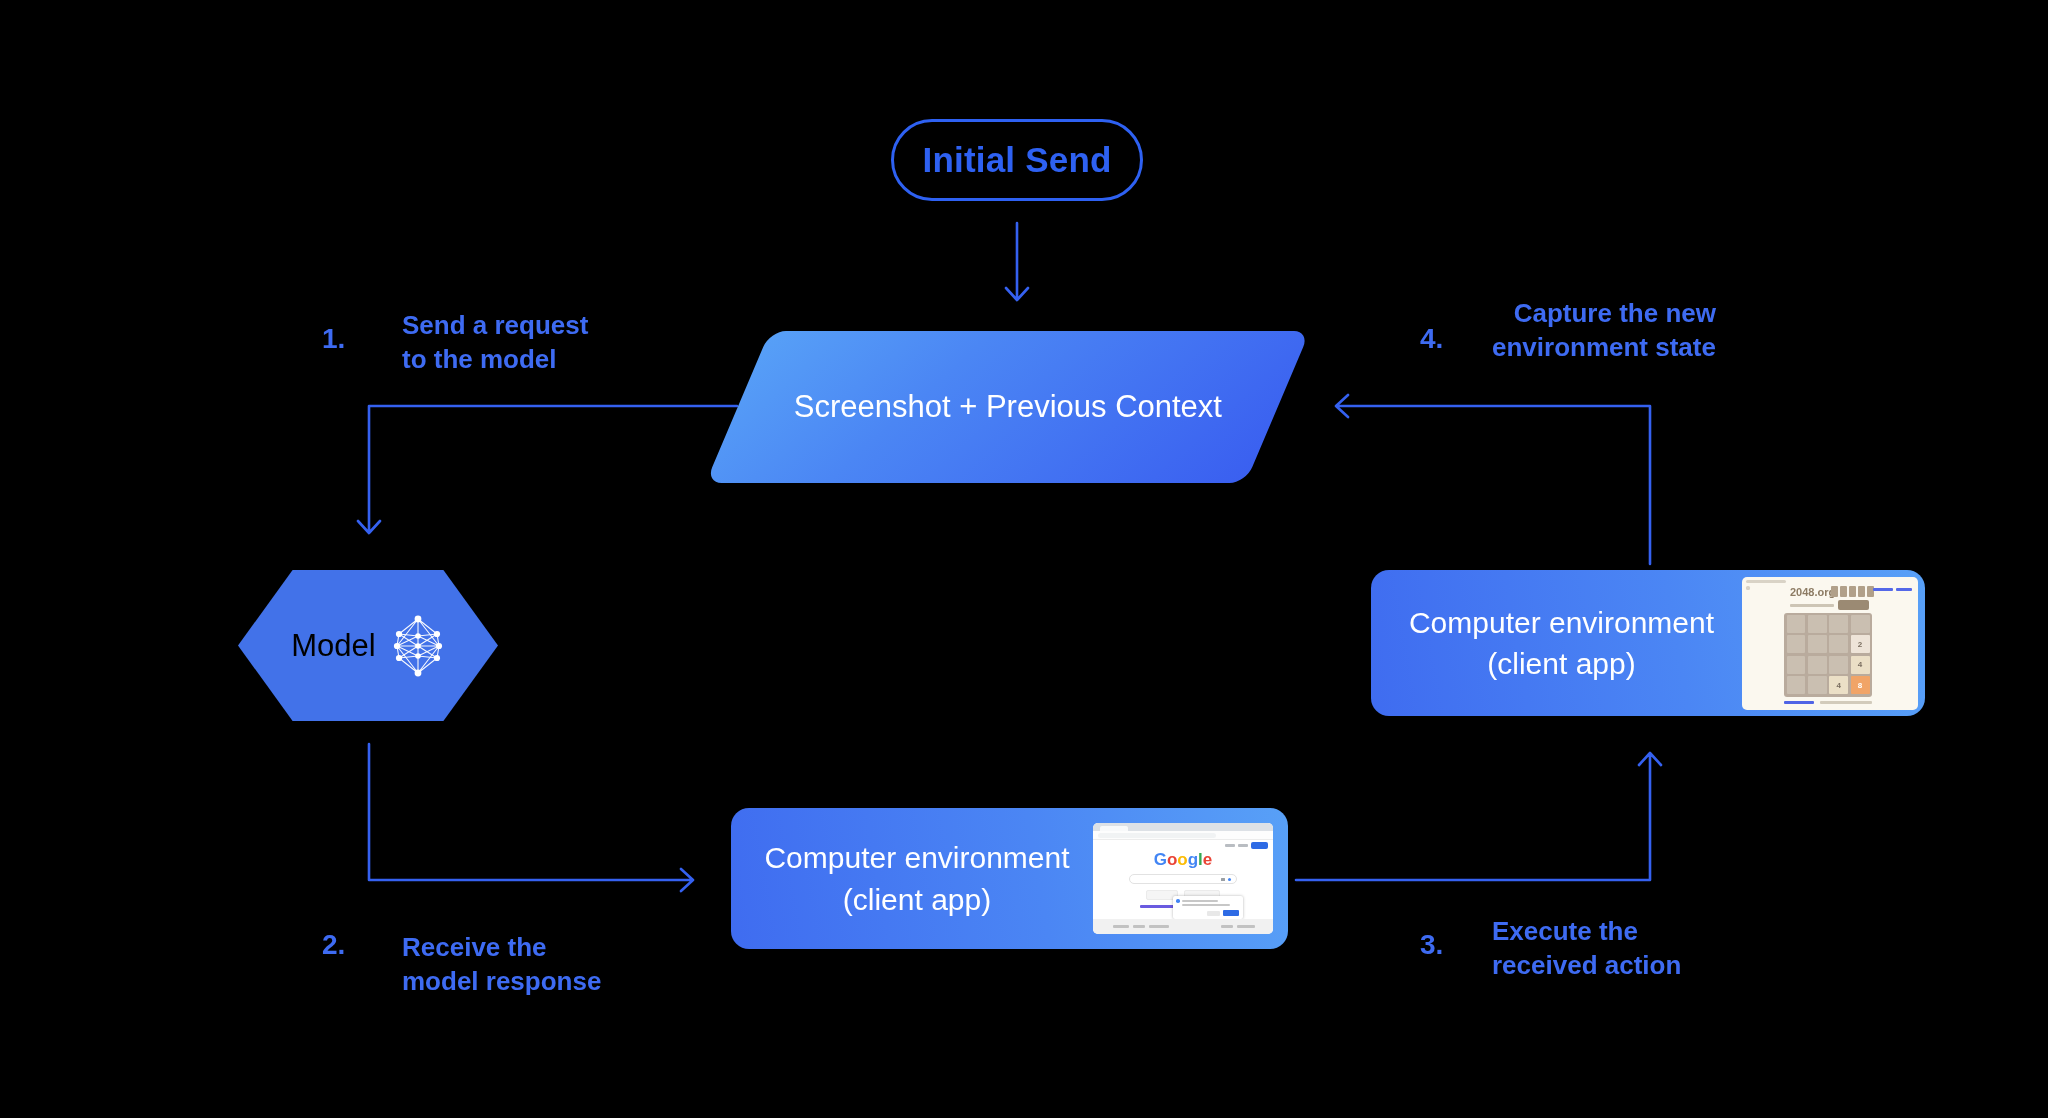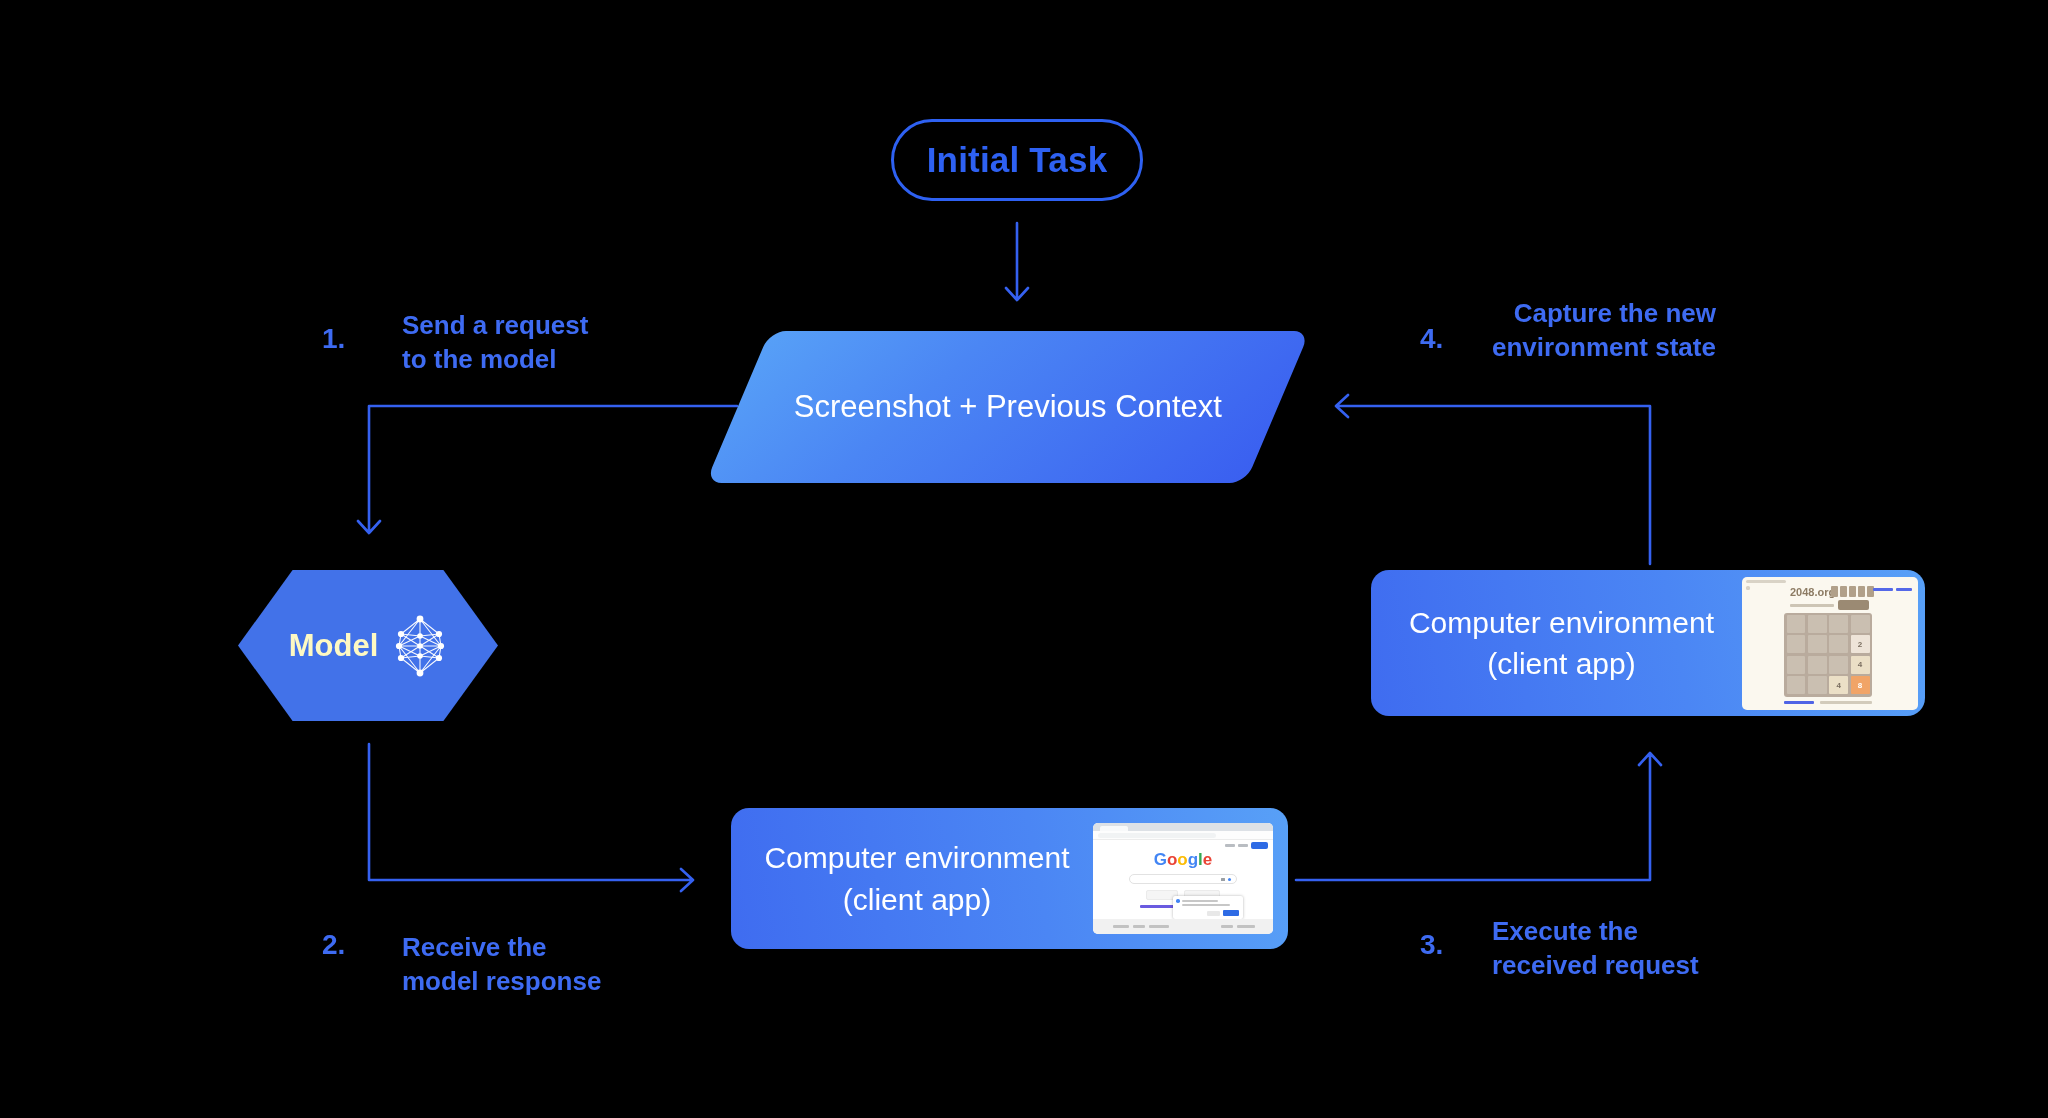--- a/index.html
+++ b/index.html
@@ -35,21 +35,21 @@
     color:#fff; font-size:31px; font-weight:500; line-height:1.4; text-align:center;
   }
 
   
   .hexagon {
     left:238px; top:570px; width:260px; height:151px;
     background:#4272e9;
     clip-path:polygon(0% 50%, 21% 0%, 79% 0%, 100% 50%, 79% 100%, 21% 100%);
     display:flex; align-items:center; justify-content:center; gap:15px;
   }
-  .hexagon .label { color:#fef9c3; font-size:31px; font-weight:700; }
+  .hexagon .label { color:#000000; font-size:31px; font-weight:400; }
 
   
   .step-number { color:#3e6bf2; font-size:28px; font-weight:700; }
   .step-label  { color:#3e6bf2; font-size:26px; font-weight:600; line-height:1.32; white-space:pre-line; }
 
   
   .env-box {
     border-radius:18px;
     background:linear-gradient(80deg, #3f6cf0 0%, #4b86f4 55%, #58a0f7 100%);
     display:flex; align-items:center; box-sizing:border-box;
@@ -115,21 +115,21 @@
 
 <svg id="connector-layer" viewBox="0 0 2048 1118">
   <path d="M1017 223 L1017 297 M1006 288 L1017 300 L1028 288"></path>
   <path d="M737 406 L369 406 L369 530 M358 521 L369 533 L380 521"></path>
   <path d="M369 744 L369 880 L691 880 M681 869 L693 880 L681 891"></path>
   <path d="M1296 880 L1650 880 L1650 755 M1639 765 L1650 753 L1661 765"></path>
   <path d="M1650 564 L1650 406 L1338 406 M1348 395 L1336 406 L1348 417"></path>
 </svg>
 
 <div class="abs pill">
-  <span>Initial Task</span>
+  <span>Initial Send</span>
 </div>
 
 <div class="abs parallelogram">
   <div class="unskew">
     <div class="label">Screenshot + Previous Context</div>
   </div>
 </div>
 
 <div class="abs hexagon">
   <span class="label">Model</span>
@@ -160,21 +160,21 @@
 <span class="abs step-number" style="left:322px; top:323px;">1.</span>
 <span class="abs step-label" style="left:402px; top:308px;">Send a request
 to the model</span>
 
 <span class="abs step-number" style="left:322px; top:929px;">2.</span>
 <span class="abs step-label" style="left:402px; top:914px;margin-top:16px;">Receive the
 model response</span>
 
 <span class="abs step-number" style="left:1420px; top:929px;">3.</span>
 <span class="abs step-label" style="left:1492px; top:914px;">Execute the
-received request</span>
+received action</span>
 
 <span class="abs step-number" style="left:1420px; top:323px;">4.</span>
 <span class="abs step-label" style="left:1492px; top:296px;text-align:right;">Capture the new
 environment state</span>
 
 <div class="abs env-box env-box-top">
   <div class="env-label">Computer environment (client app)</div>
   <div class="mini-shot m2048">
     <div class="ui-bar" style="left:4px; top:3px; width:40px; height:3px;"></div>
     <div class="ui-bar" style="left:4px; top:9px; width:4px; height:4px;"></div>

